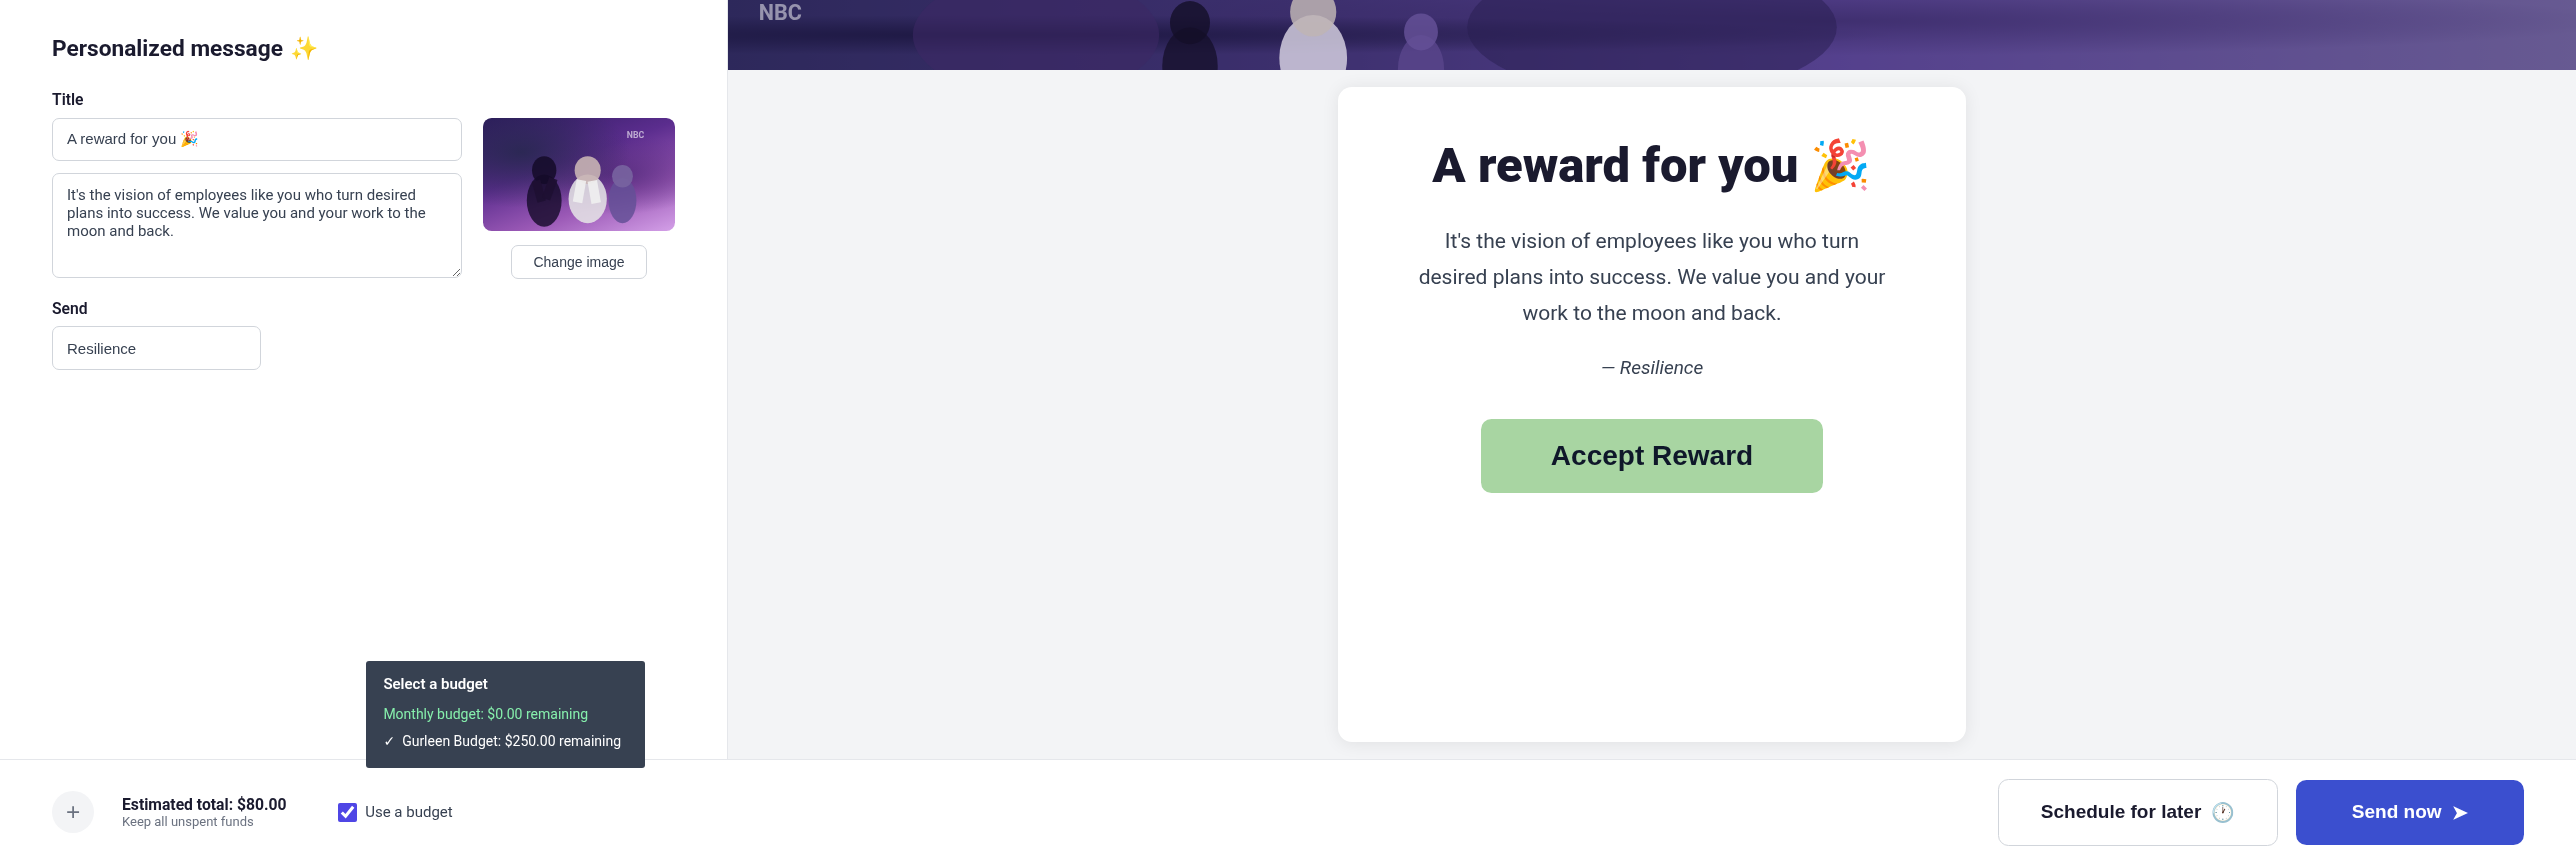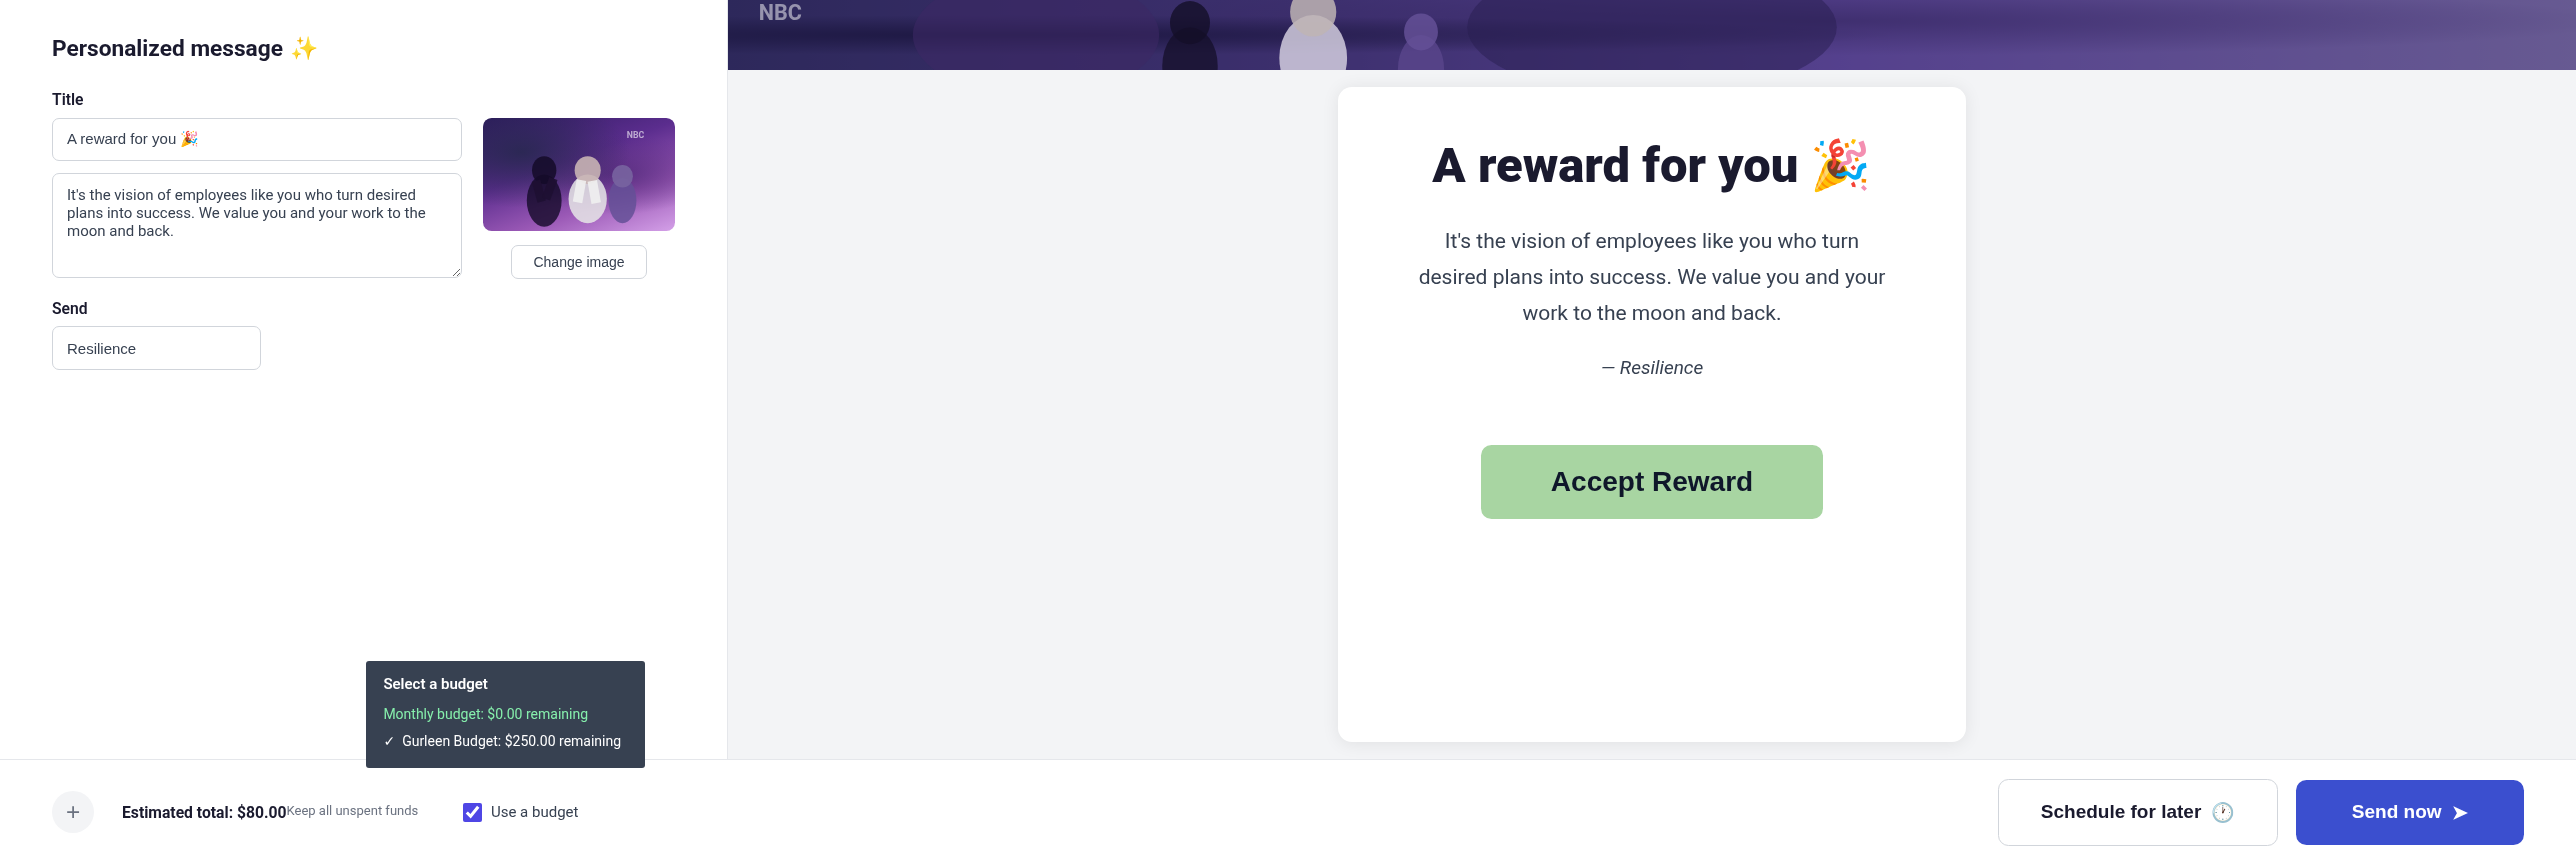--- a/index.html
+++ b/index.html
@@ -155,38 +155,39 @@
       align-items: center;
       justify-content: center;
       font-size: 24.4px;
       color: #6b7280;
       cursor: pointer;
       border: none;
     }
 
     .estimated-total {
       display: flex;
+      flex-direction: column;
     }
 
     .estimated-label {
       font-size: 15.7px;
       font-weight: 700;
       color: #1a1a2e;
     }
 
     .keep-funds {
       font-size: 13px;
       color: #6b7280;
     }
 
     .budget-checkbox-row {
       display: flex;
       align-items: center;
       gap: 8.7px;
-      margin-left: 17px;
+      margin-left: 23px;
     }
 
     .budget-checkbox {
       width: 19px;
       height: 19px;
       accent-color: #4f46e5;
       cursor: pointer;
     }
 
     .budget-label {
@@ -285,21 +286,21 @@
       color: #374151;
       line-height: 1.7;
       max-width: 488px;
       margin-bottom: 24.4px;
     }
 
     .preview-from {
       font-style: italic;
       font-size: 19px;
       color: #374151;
-      margin-bottom: 66px;
+      margin-bottom: 40px;
     }
 
     .accept-reward-btn {
       background: #a8d5a2;
       color: #0f172a;
       border: none;
       border-radius: 10.5px;
       padding: 21px 70px;
       font-size: 28px;
       font-weight: 600;

